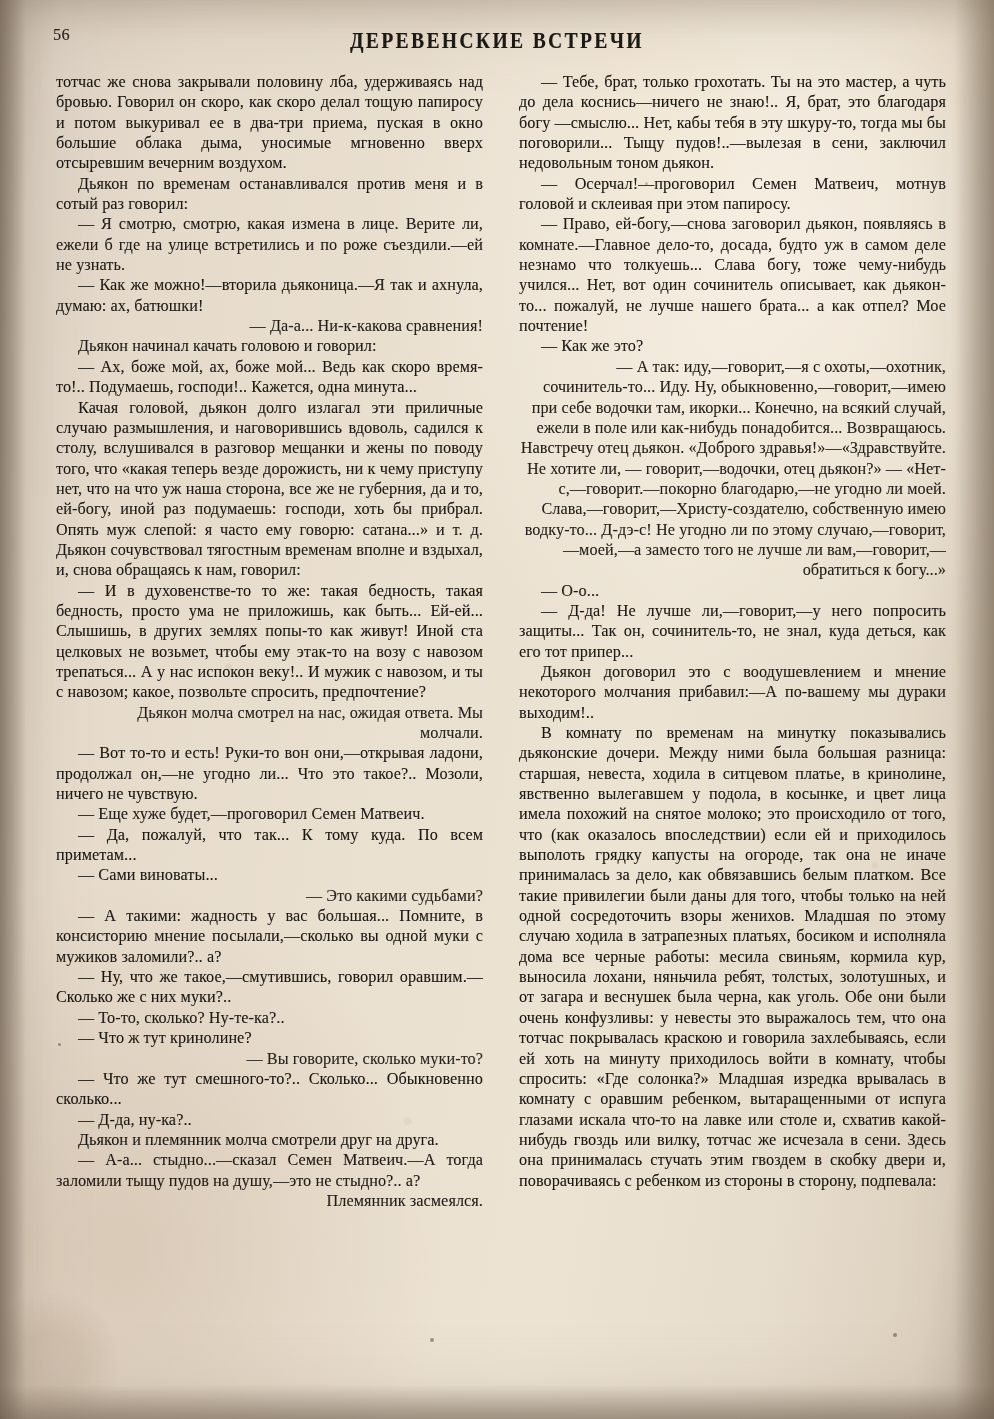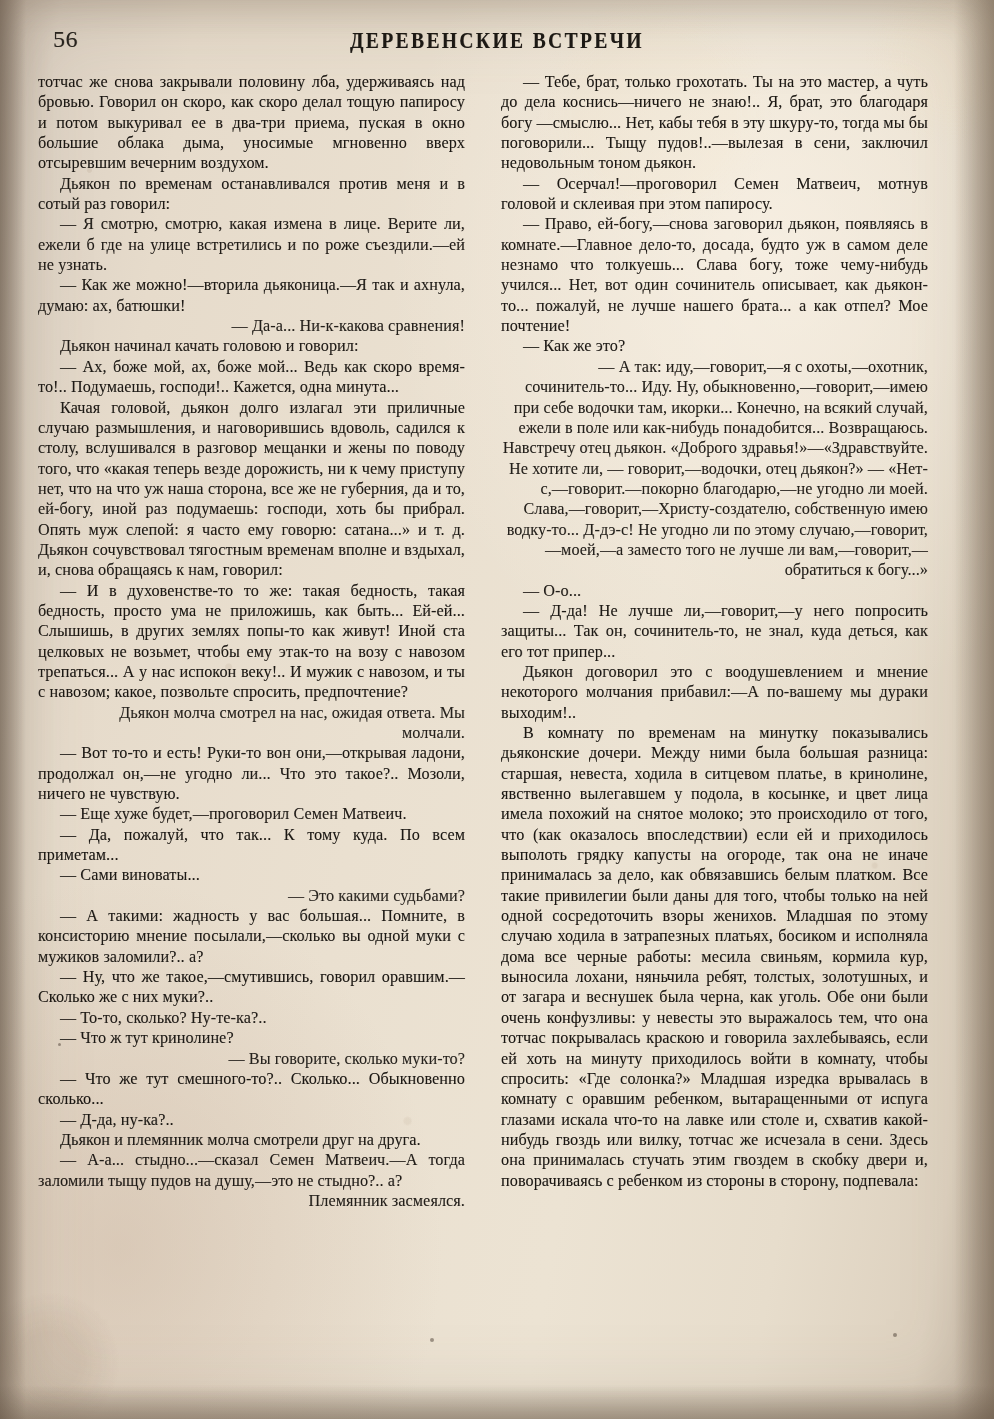--- a/index.html
+++ b/index.html
@@ -73,21 +73,21 @@
     position: absolute;
     left: 0; right: 0;
     top: 26px;
     height: 30px;
   }
   .folio {
     position: absolute;
     left: 53px;
     top: 0;
     font-family: "Liberation Serif", "DejaVu Serif", serif;
-    font-size: 24px;
+    font-size: 16px;
     color: #23201c;
     letter-spacing: 0.5px;
     text-shadow: 0.4px 0.3px 0 rgba(40,34,28,0.35);
   }
   .head-title {
     position: absolute;
     left: 0; right: 0;
     top: 2px;
     text-align: center;
     font-family: "Liberation Serif", "DejaVu Serif", serif;
@@ -97,21 +97,21 @@
     color: #191612;
     transform: scaleY(1.18);
     transform-origin: center top;
     text-shadow: 0.4px 0.3px 0 rgba(30,26,20,0.4);
   }
 
   
   .columns {
     position: absolute;
     top: 72px;
-    left: 38px;
+    left: 56px;
     width: 890px;
     display: flex;
     gap: 36px;
   }
   .col {
     width: 427px;
   }
   .col p {
     margin: 0;
     font-family: "Liberation Serif", "DejaVu Serif", serif;

